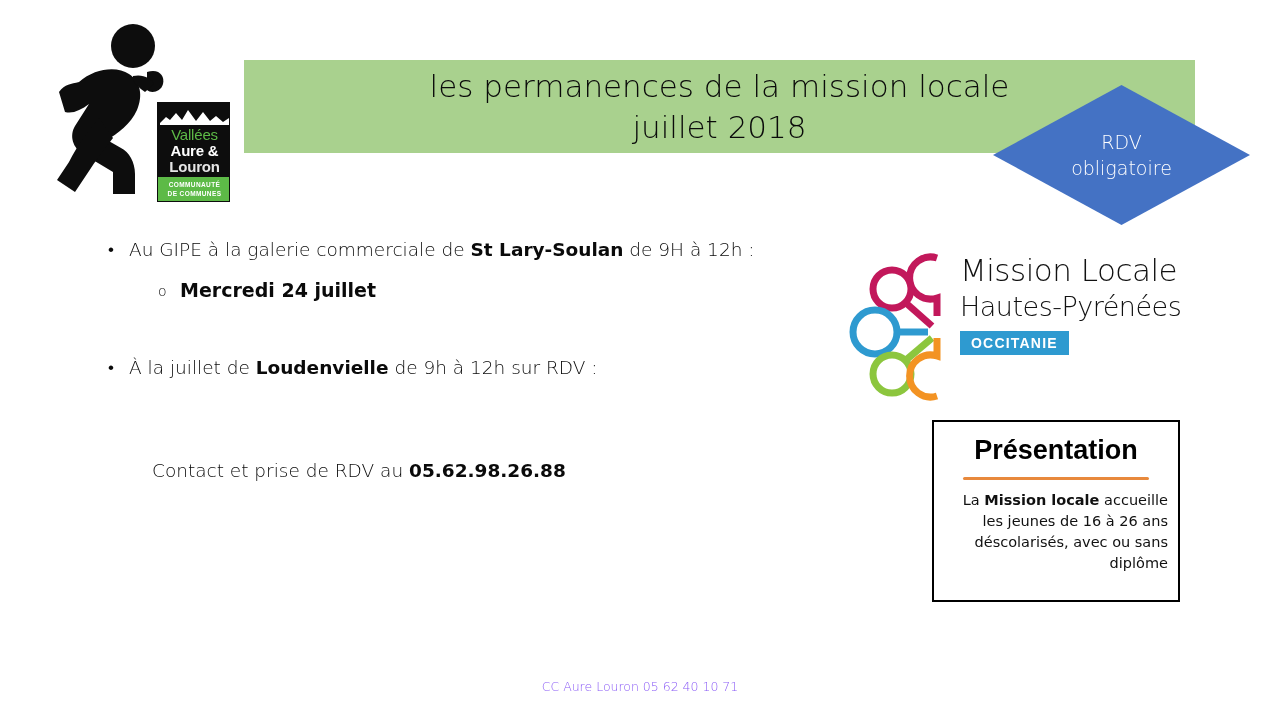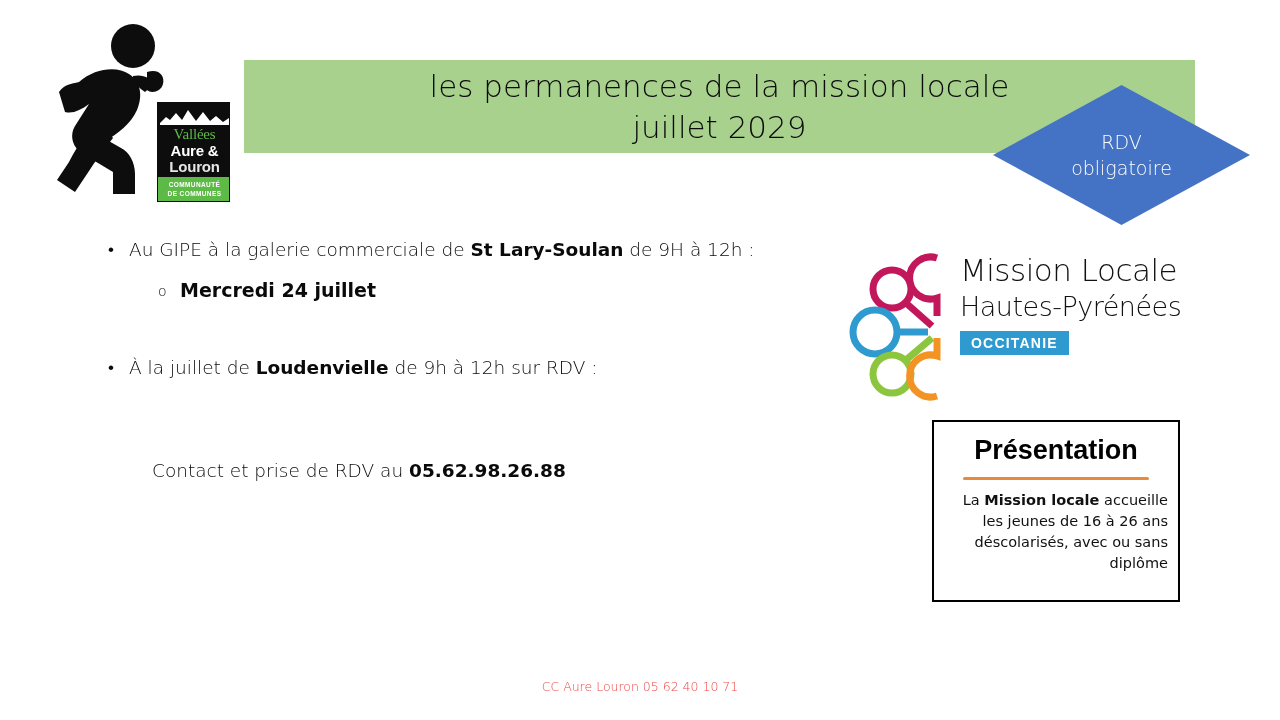--- a/index.html
+++ b/index.html
@@ -62,21 +62,21 @@
     text-align: center;
     line-height: 1;
     letter-spacing: -0.2px;
     white-space: nowrap;
   }
   #cc-vallees {
     top: 24px;
     color: #5dba47;
     font-size: 15px;
     font-weight: 400;
-    font-family: Liberation Serif, serif;
+    font-family: Liberation Sans, sans-serif;
   }
   #cc-aure {
     top: 40px;
     color: #ffffff;
     font-size: 15px;
     font-weight: bold;
   }
   #cc-louron {
     top: 56px;
     color: #e5e5e5;
@@ -295,21 +295,21 @@
   
   #footer {
     position: absolute;
     left: 0;
     top: 679px;
     width: 1280px;
     text-align: center;
     font-family: "DejaVu Sans", sans-serif;
     font-weight: 300;
     font-size: 12.5px;
-    color: #ef4444;
+    color: #8b5cf6;
   }
 </style>
 </head>
 <body>
 
 <div id="slide">
 
   <div id="brand-logo">
 
     <svg id="runner-icon" viewBox="0 0 130 175">
@@ -334,21 +334,21 @@
       <div class="cc-line" id="cc-louron">Louron</div>
       <div id="cc-banner">
         <div class="cc-banner-line">COMMUNAUTÉ</div>
         <div class="cc-banner-line">DE COMMUNES</div>
       </div>
     </div>
   </div>
 
   <div id="title-bar">
     <div id="title-text">les permanences de la mission locale
-juillet 2029</div>
+juillet 2018</div>
   </div>
 
   <div id="rdv-diamond">
     <div class="rdv-line">RDV</div>
     <div class="rdv-line">obligatoire</div>
   </div>
 
   <div id="body-content">
 
     <div class="bullet-group">

